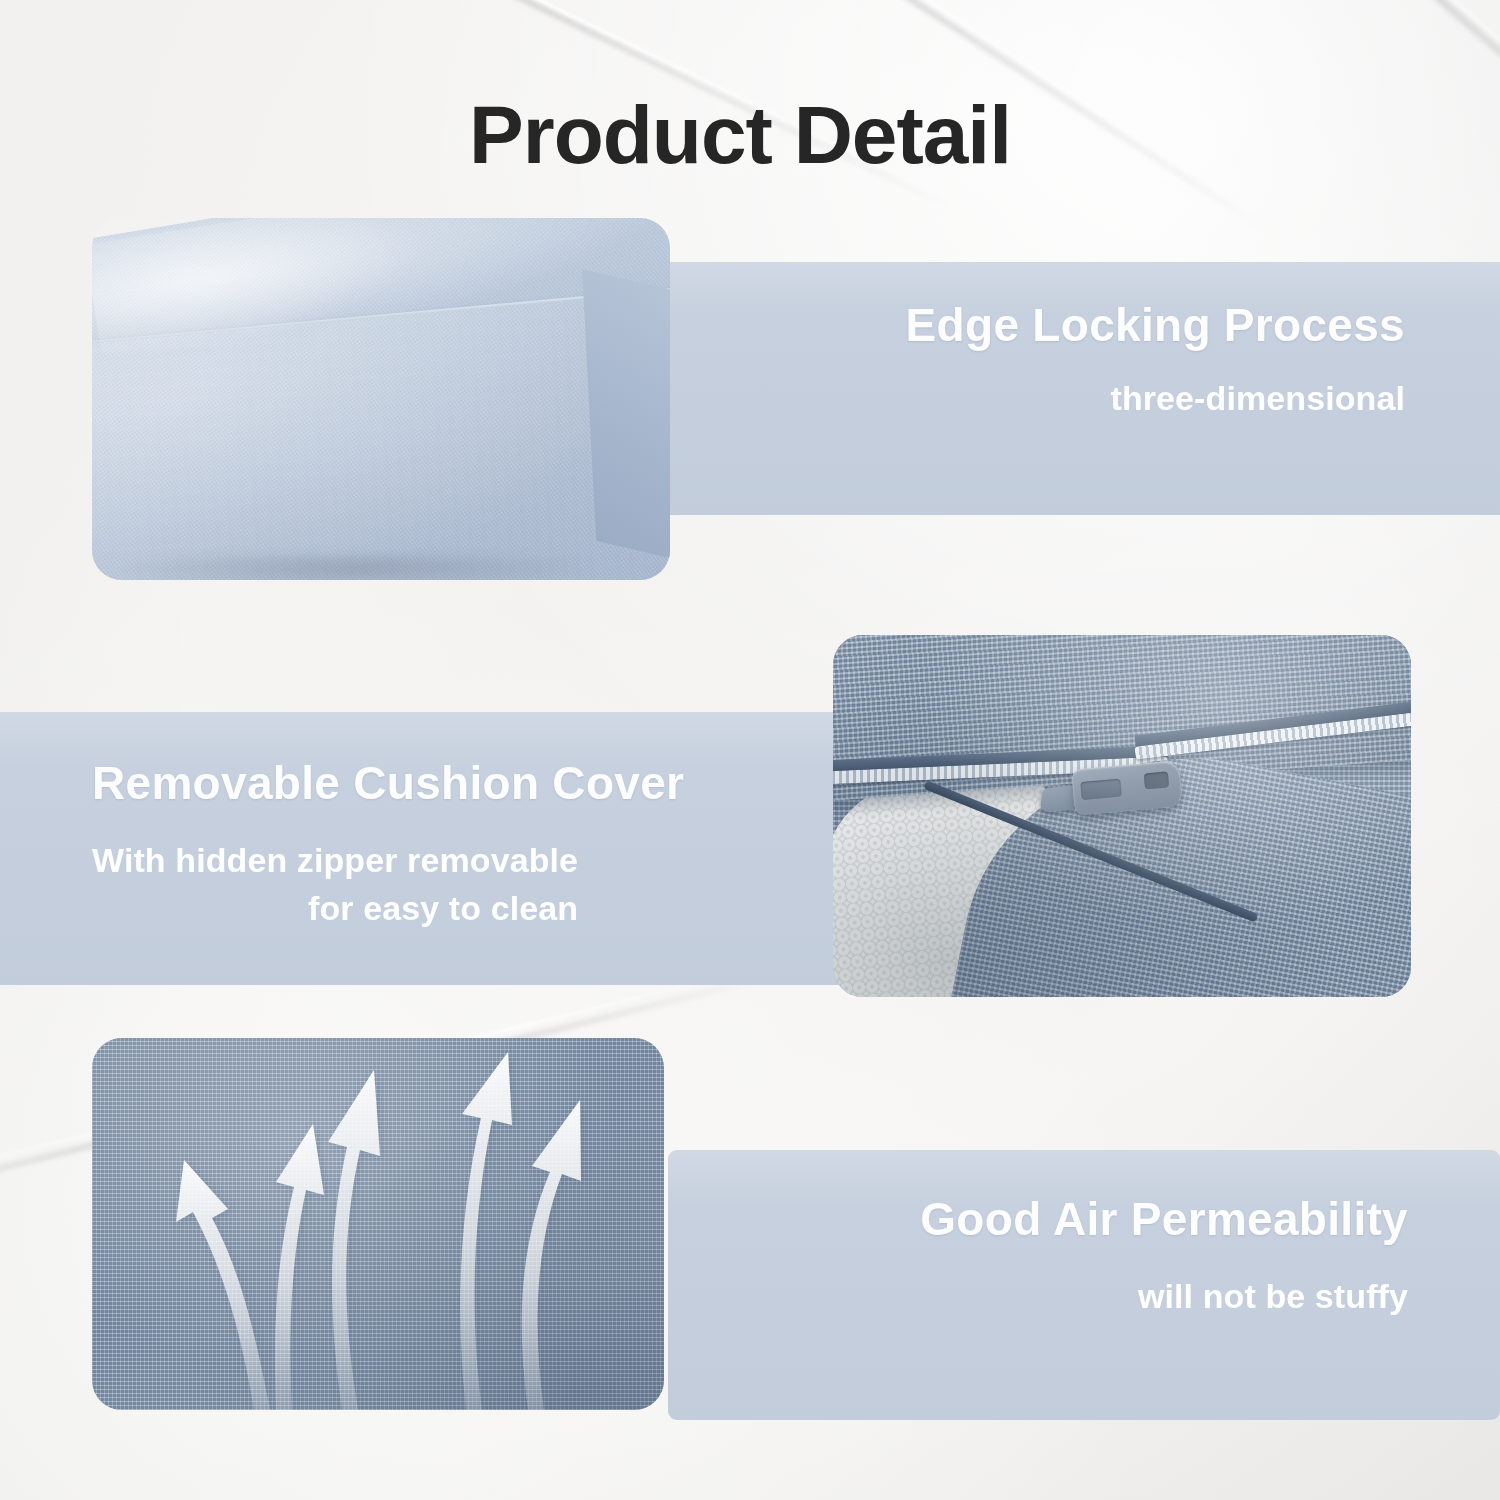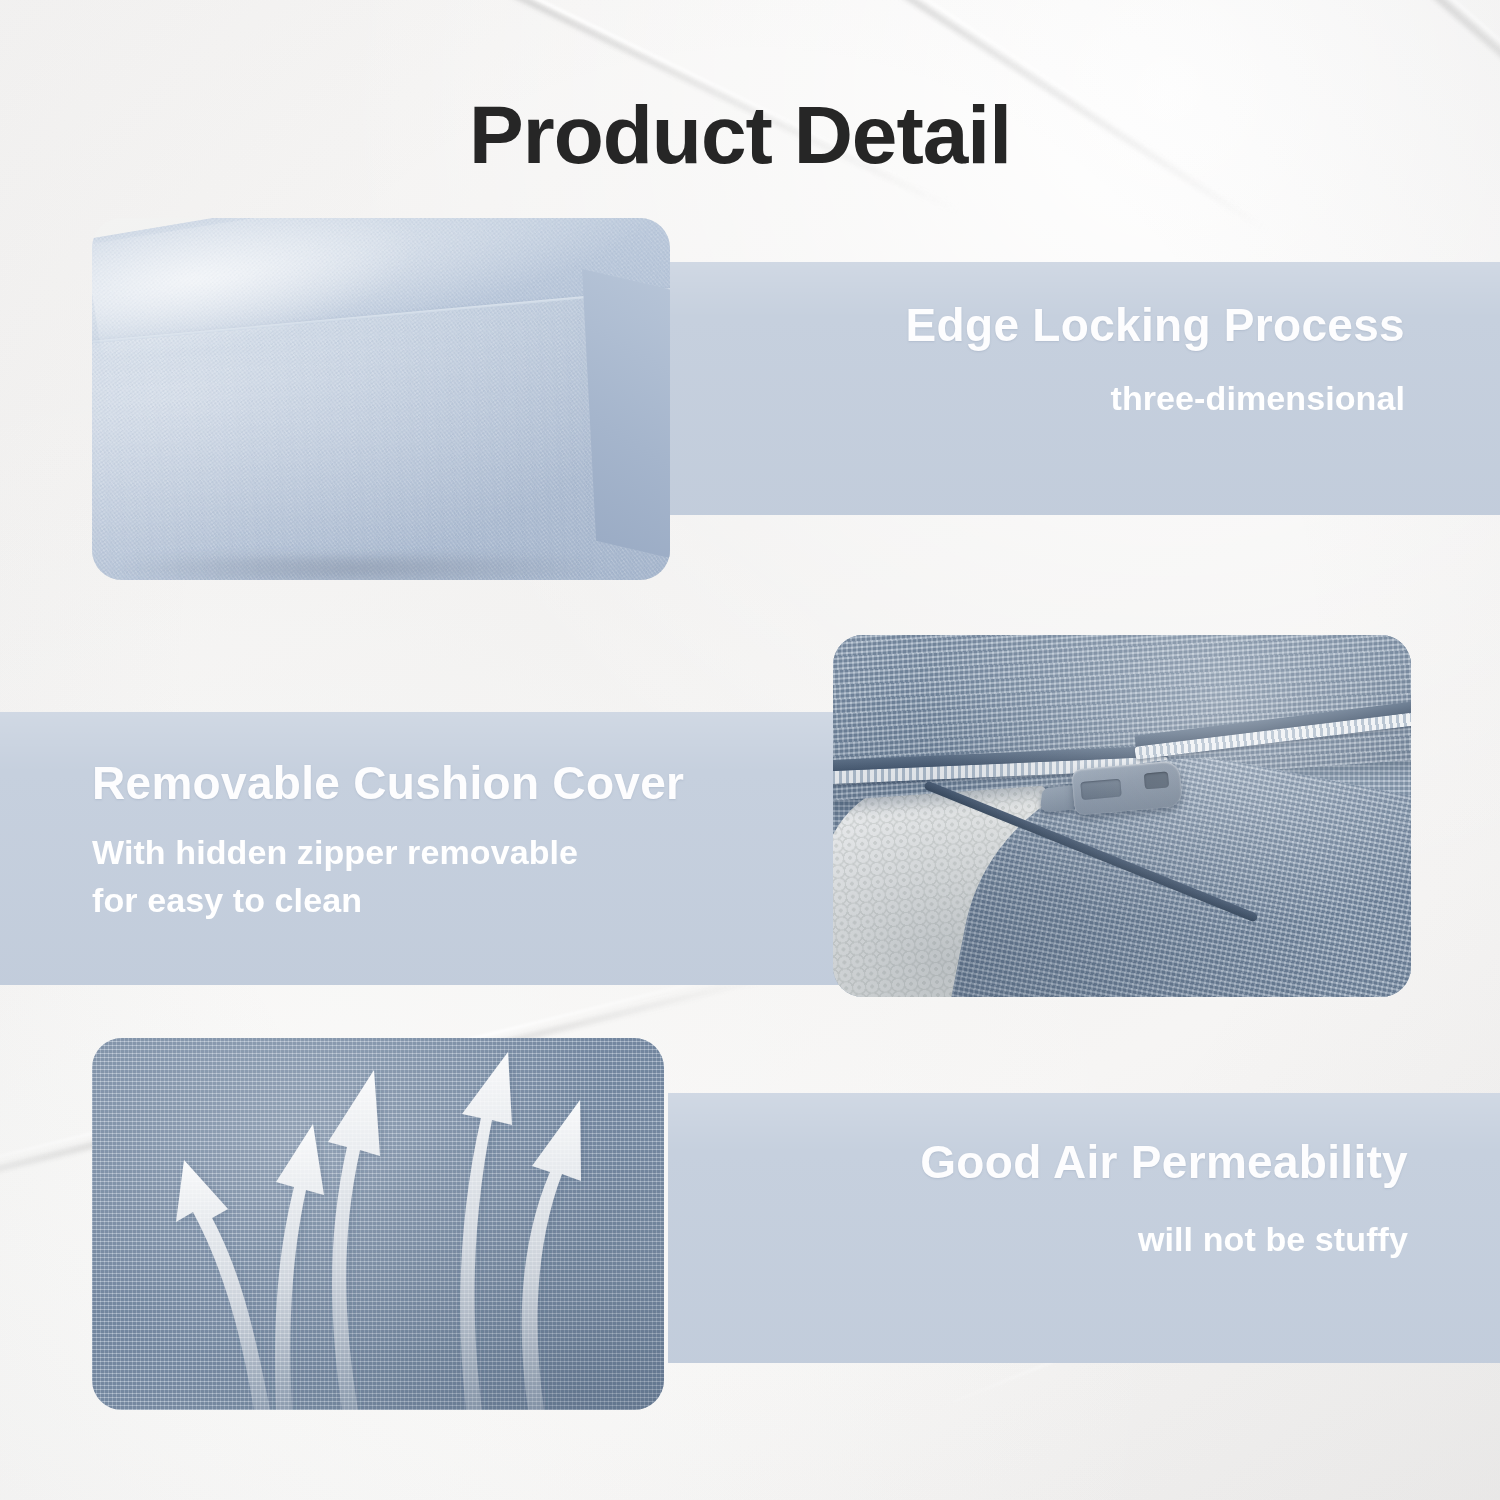--- a/index.html
+++ b/index.html
@@ -84,23 +84,23 @@
     font-size:34px; font-weight:bold; line-height:1.42;
     color:#ffffff; letter-spacing:.1px;
   }
 
   #band1{ left:665px; top:262px;  width:835px; height:253px; }
   #band1 .h{ right:95px; top:36px;  text-align:left; }
   #band1 .s{ right:95px; top:112px; text-align:right; }
 
   #band2{ left:0px;   top:672px;  width:838px; height:273px;margin-top:40px; }
   #band2 .h{ left:92px; top:44px; text-align:left; }
-  #band2 .s{ left:92px; top:116px; text-align:left; }
-
-  #band3{ left:668px; top:1093px; width:832px; height:270px; }
+  #band2 .s{ left:92px; top:124px; text-align:right; }
+
+  #band3{ left:668px; top:1150px; width:832px; height:270px;border-radius:9px; }
   #band3 .h{ right:92px; top:42px;  text-align:right; }
   #band3 .s{ right:92px; top:122px; text-align:right; }
 
   
   .photo{
     position:absolute;
     border-radius:30px;
     overflow:hidden;
   }
   #photo1{ left:92px;  top:218px;  width:578px; height:362px; }

